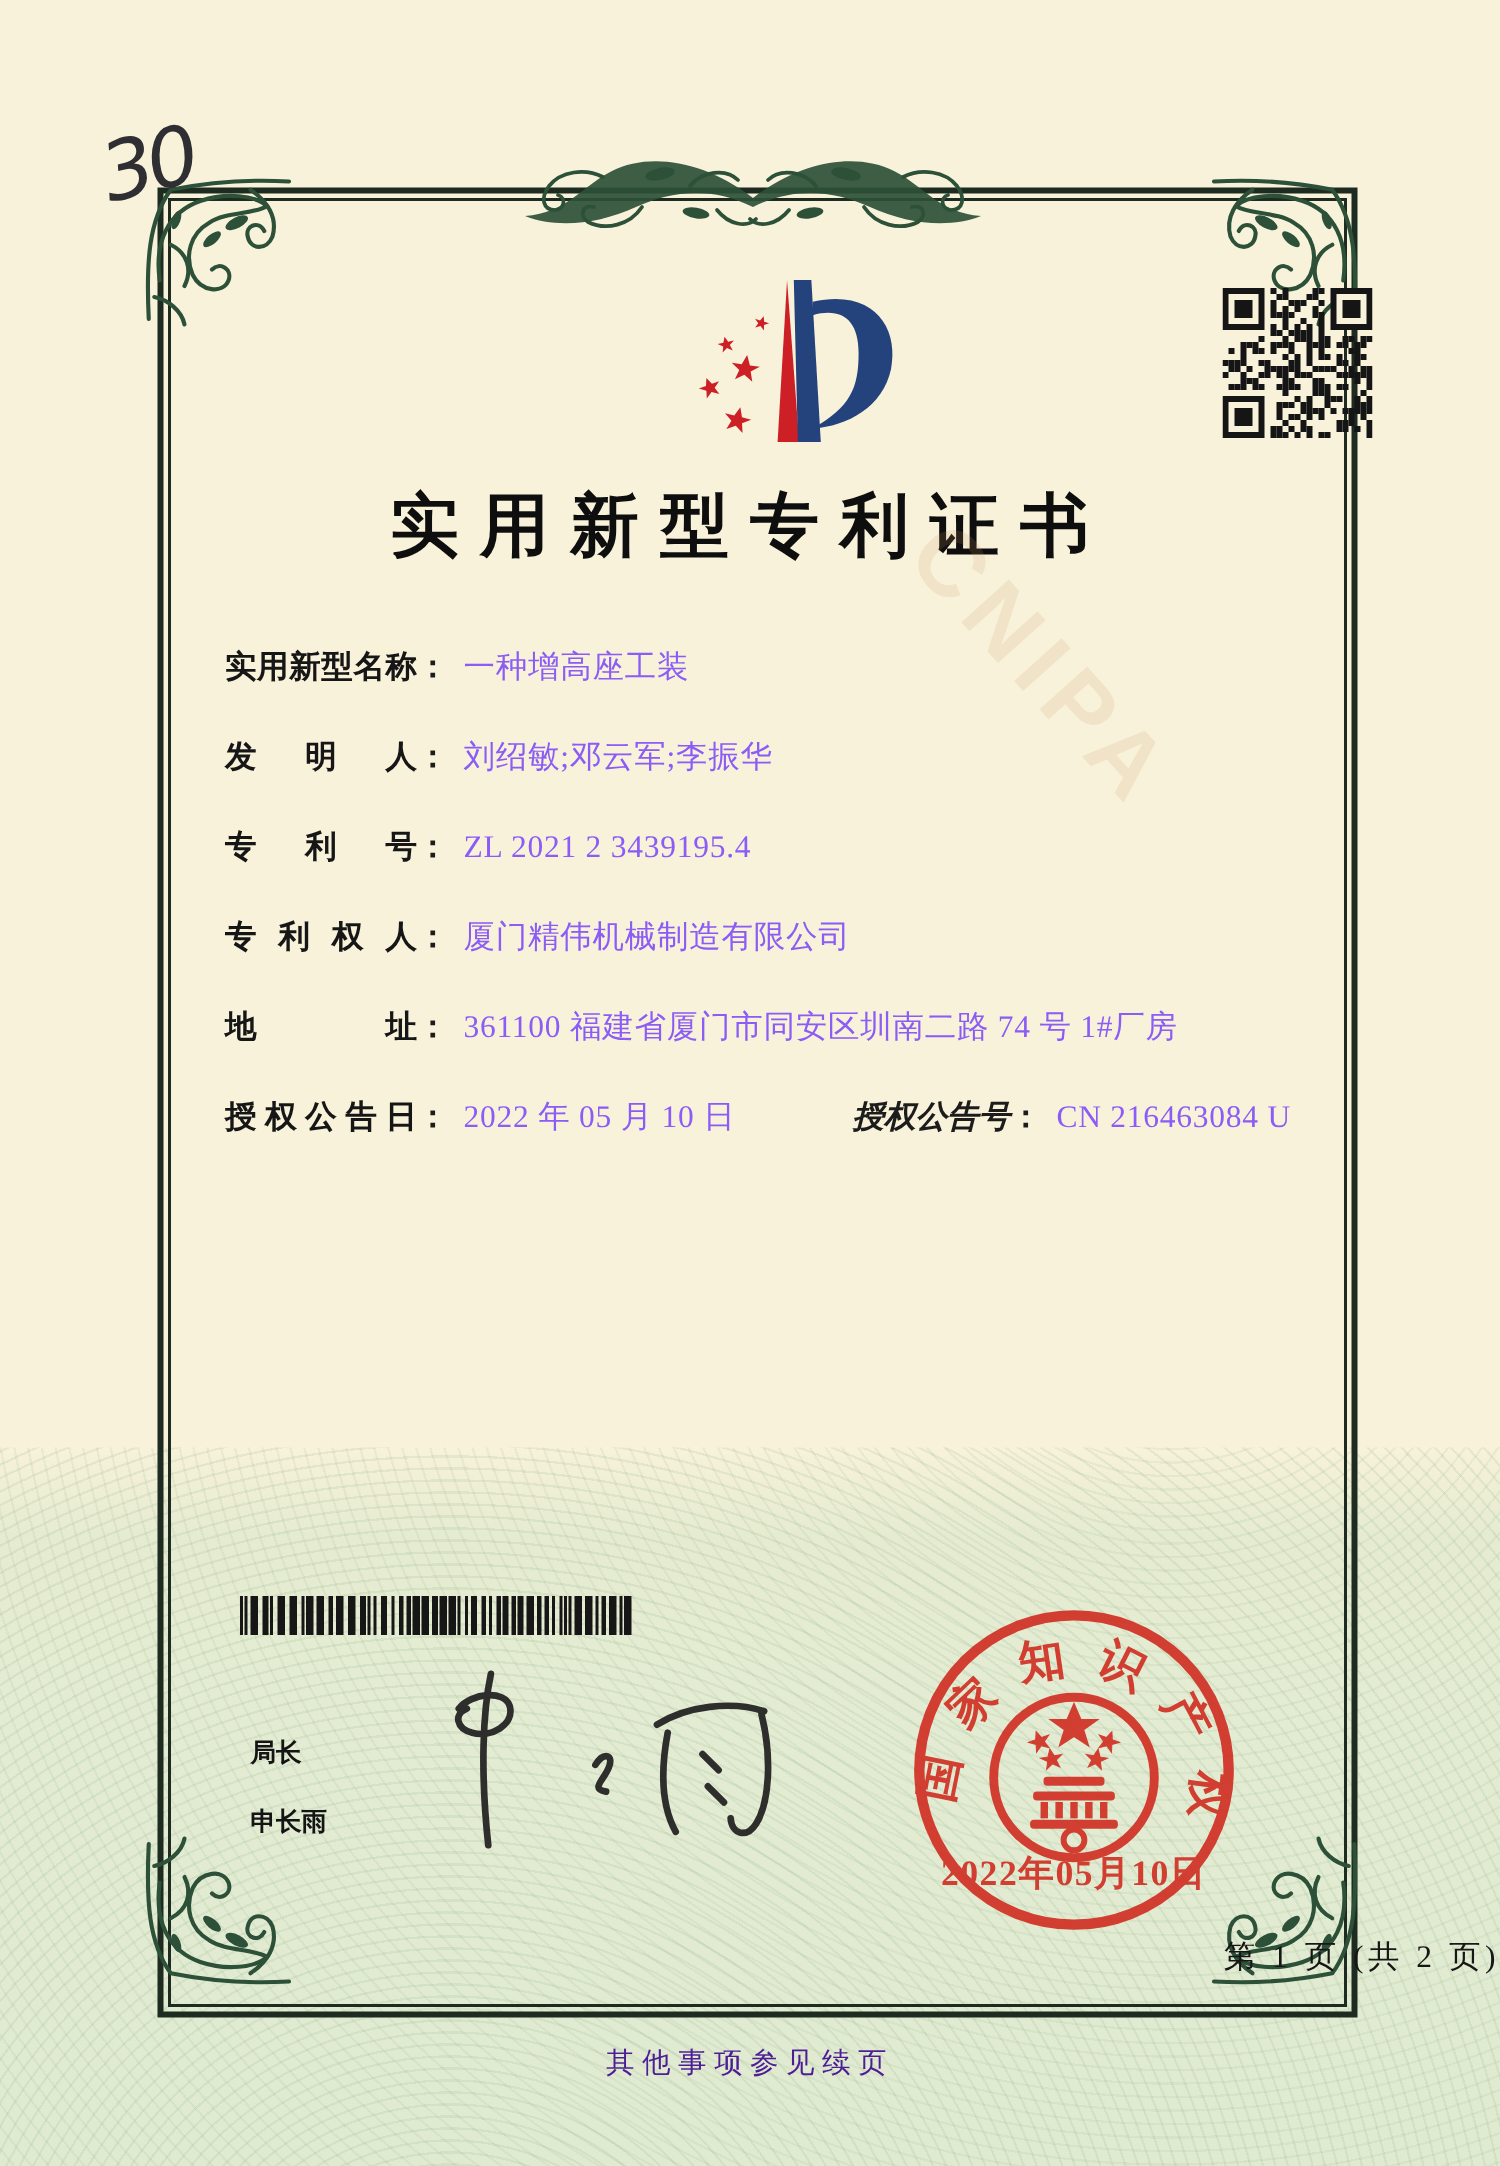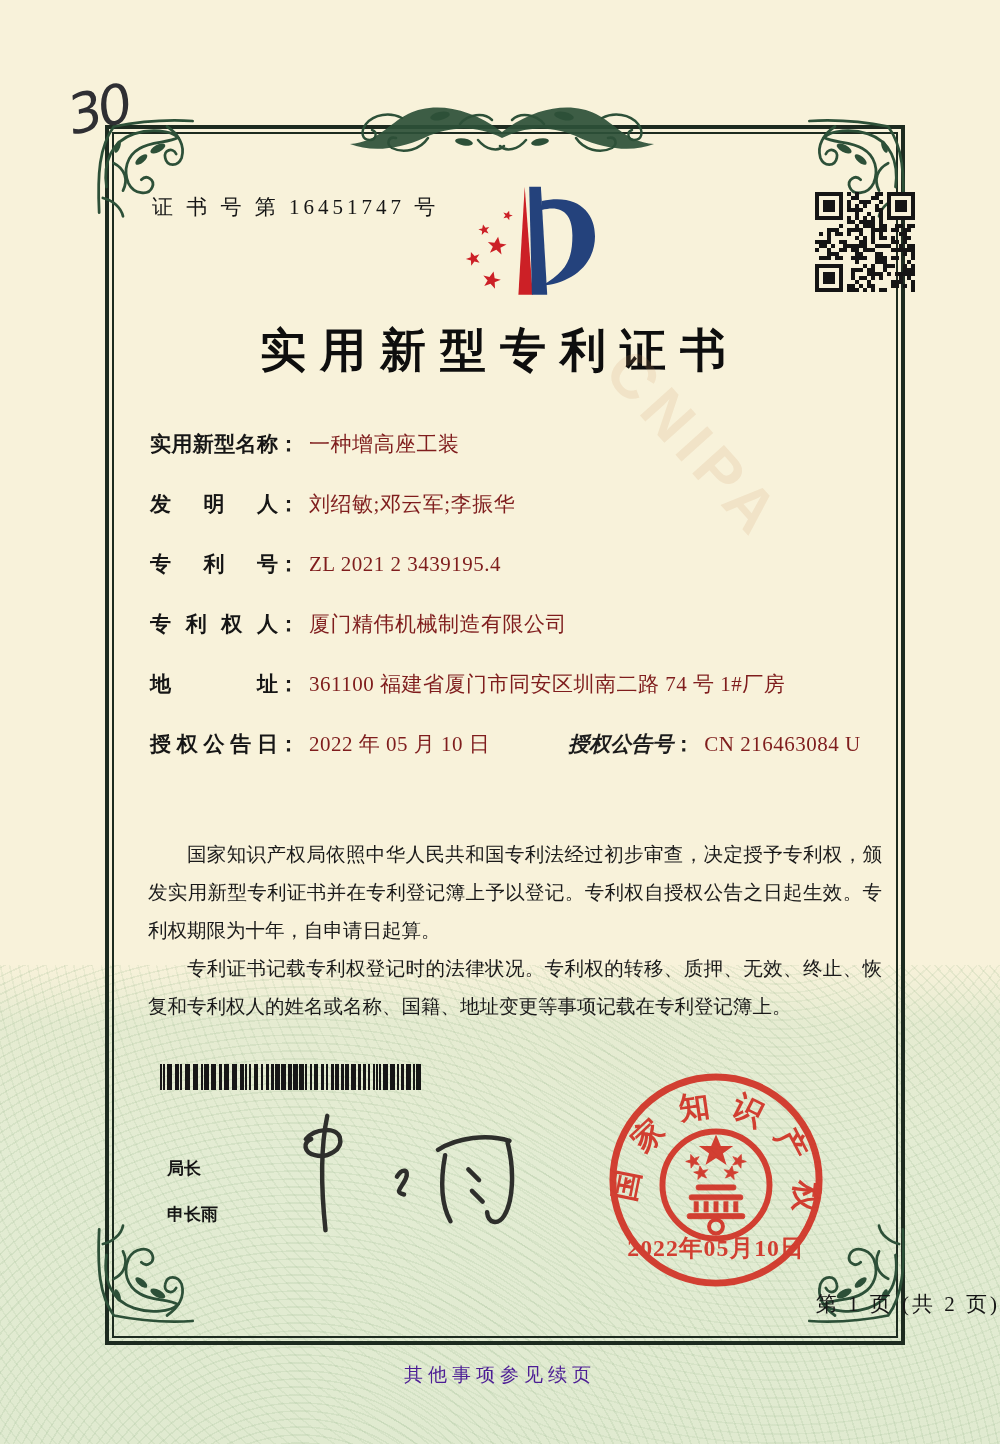--- a/index.html
+++ b/index.html
@@ -53,21 +53,21 @@
     font-family:"Liberation Sans","DejaVu Sans",sans-serif;
   }
   .fields{position:absolute;left:150px;top:430px;width:730px;}
   .frow{height:60px;font-size:21px;white-space:nowrap;}
   .flabel{
     display:inline-block;width:128px;
     text-align:justify;text-align-last:justify;
     font-weight:600;color:#161616;
   }
   .fcolon{font-weight:600;margin-right:10px;}
-  .fvalue{color:#7f1d1d;letter-spacing:.5px;}
+  .fvalue{color:#8b5cf6;letter-spacing:.5px;}
   .frow-grant .pair2{margin-left:78px;}
   .pair2 .flabel2{font-weight:600;font-style:italic;}
   .paras{
     position:absolute;left:148px;top:836px;width:734px;
     font-size:19.5px;line-height:38px;color:#1a1a1a;text-align:justify;
   }
   .paras p{margin:0;text-indent:2em;}
   .barcode{position:absolute;left:158px;top:1064px;width:268px;height:26px;}
   .signer{
     position:absolute;left:167px;top:1146px;
@@ -153,21 +153,20 @@
   </div>
 
   <div class="orn" style="left:332px;top:94px">
     <svg width="340" height="72">
         <use href="#top-orn"></use>
       </svg>
   </div>
 
   <div class="pen-note">30</div>
 
-  <div class="cert-no">证 书 号 第 16451747 号</div>
 
   <div class="logo">
     <svg width="180" height="142" viewBox="0 0 200 150">
       <defs>
         <path id="star5" d="M0,-10 L2.94,-3.09 10,-3.09 4.05,1.18 6.18,8.09 0,4 -6.18,8.09 -4.05,1.18 -10,-3.09 -2.94,-3.09 Z"></path>
       </defs>
       <g fill="#cc2026">
         <use href="#star5" transform="translate(84,40) scale(.55) rotate(18)"></use>
         <use href="#star5" transform="translate(58,56) scale(.62) rotate(-12)"></use>
         <use href="#star5" transform="translate(72,74) scale(1.05) rotate(8)"></use>
@@ -426,24 +425,20 @@
       <span class="flabel">专利权人</span><span class="fcolon">：</span><span class="fvalue">厦门精伟机械制造有限公司</span>
     </div>
     <div class="frow">
       <span class="flabel">地址</span><span class="fcolon">：</span><span class="fvalue">361100 福建省厦门市同安区圳南二路 74 号 1#厂房</span>
     </div>
     <div class="frow frow-grant">
       <span class="flabel">授权公告日</span><span class="fcolon">：</span><span class="fvalue">2022 年 05 月 10 日</span><span class="pair2"><span class="flabel2">授权公告号</span><span class="fcolon">：</span><span class="fvalue">CN 216463084 U</span></span>
     </div>
   </div>
 
-  <div class="paras">
-    <p>国家知识产权局依照中华人民共和国专利法经过初步审查，决定授予专利权，颁发实用新型专利证书并在专利登记簿上予以登记。专利权自授权公告之日起生效。专利权期限为十年，自申请日起算。</p>
-    <p>专利证书记载专利权登记时的法律状况。专利权的转移、质押、无效、终止、恢复和专利权人的姓名或名称、国籍、地址变更等事项记载在专利登记簿上。</p>
-  </div>
 
   <div class="barcode">
     <svg id="bar-svg" width="268" height="26" viewBox="0 0 268 26">
         <rect x="2" y="0" width="2" height="26" fill="#161616"></rect>
         <rect x="5" y="0" width="2" height="26" fill="#161616"></rect>
         <rect x="9" y="0" width="5" height="26" fill="#161616"></rect>
         <rect x="17" y="0" width="4" height="26" fill="#161616"></rect>
         <rect x="22" y="0" width="2" height="26" fill="#161616"></rect>
         <rect x="27" y="0" width="5" height="26" fill="#161616"></rect>
         <rect x="35" y="0" width="5" height="26" fill="#161616"></rect>

